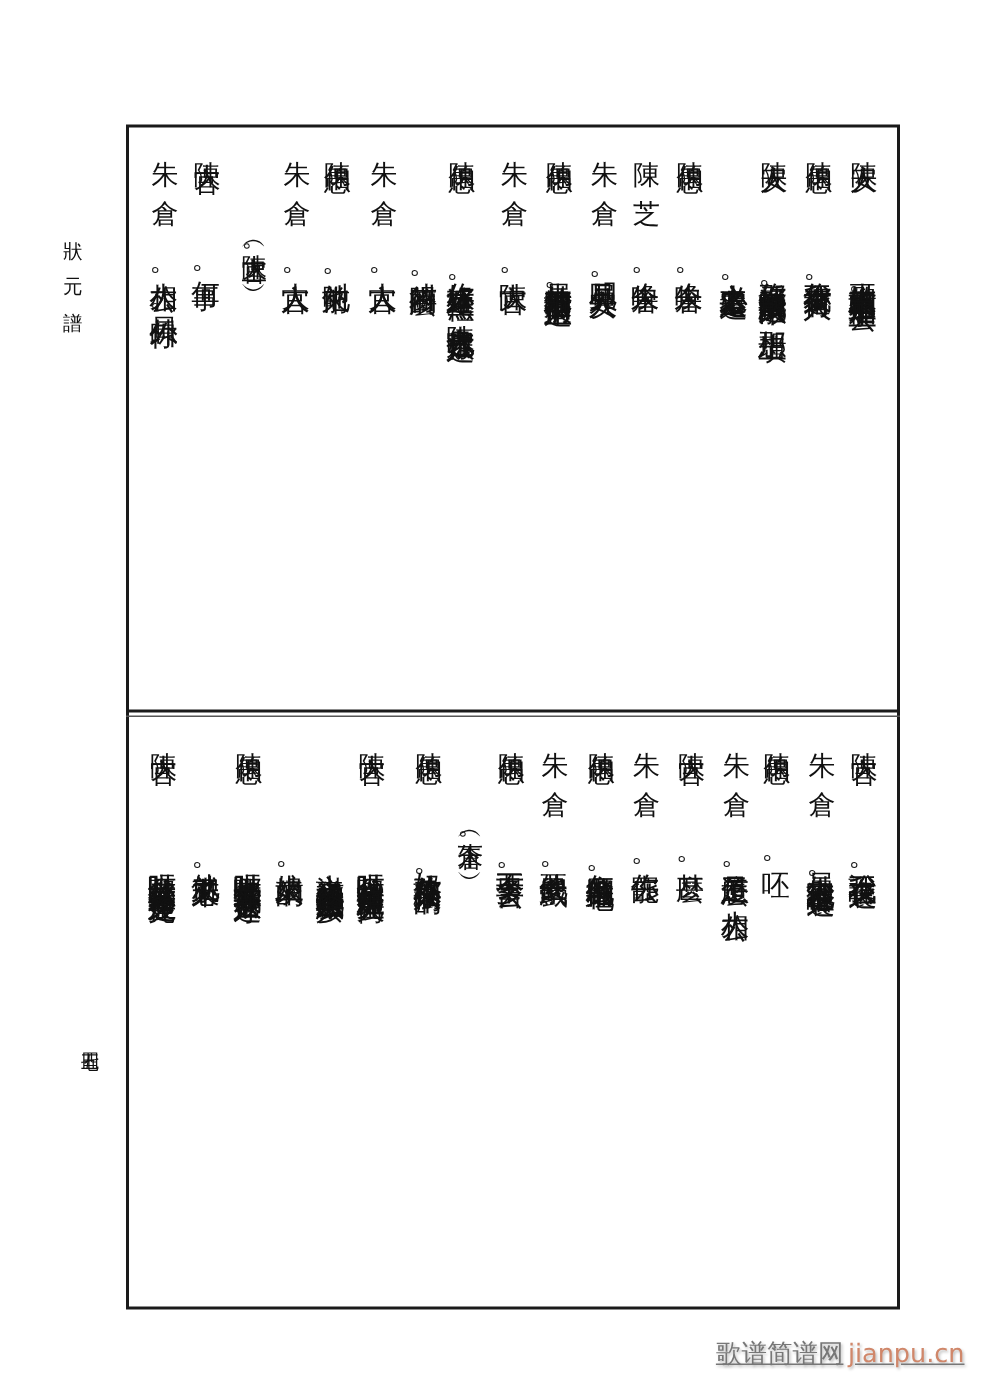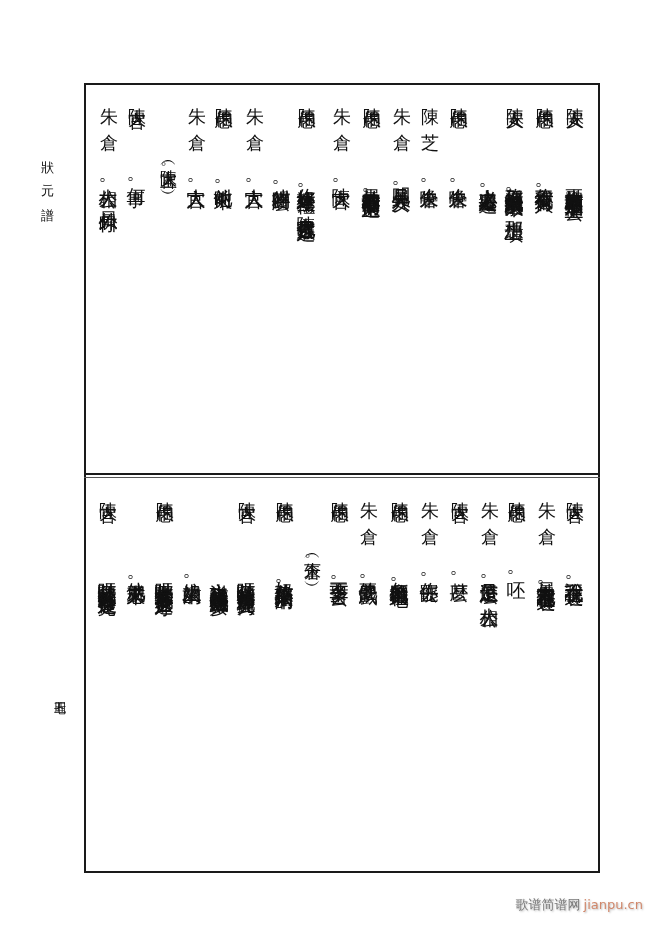--- a/index.html
+++ b/index.html
@@ -28,22 +28,22 @@
     .stage { font-size: 17px; }
     .margin-title {
       position: absolute; left: 38px; writing-mode: vertical-rl; text-orientation: upright;
       font-size: 13px; letter-spacing: 24px;
     }
     .pagenum {
       position: absolute; left: 53px; top: 693px; writing-mode: vertical-rl;
       text-orientation: upright; font-size: 12px; letter-spacing: 0px; line-height: 14px;
     }
     .watermark {
-      position: absolute; right: 12px; bottom: 14px; font-size: 13px; color: #777;
-      font-family: "DejaVu Sans", sans-serif; text-shadow: 1px 1px 2px #bbb;
+      position: absolute; right: 12px; bottom: 14px; font-size: 17px; color: #777;
+      font-family: "DejaVu Sans", sans-serif; text-shadow: 1px 1px 2px #bbb; text-decoration: underline;
     }
     .watermark .latin { color: #d0876a; margin-left: 3px; }
   </style>
 </head>
 <body>
 
 <div class="frame"></div>
 <div class="divider"></div>
 <div class="divider2"></div>
 

